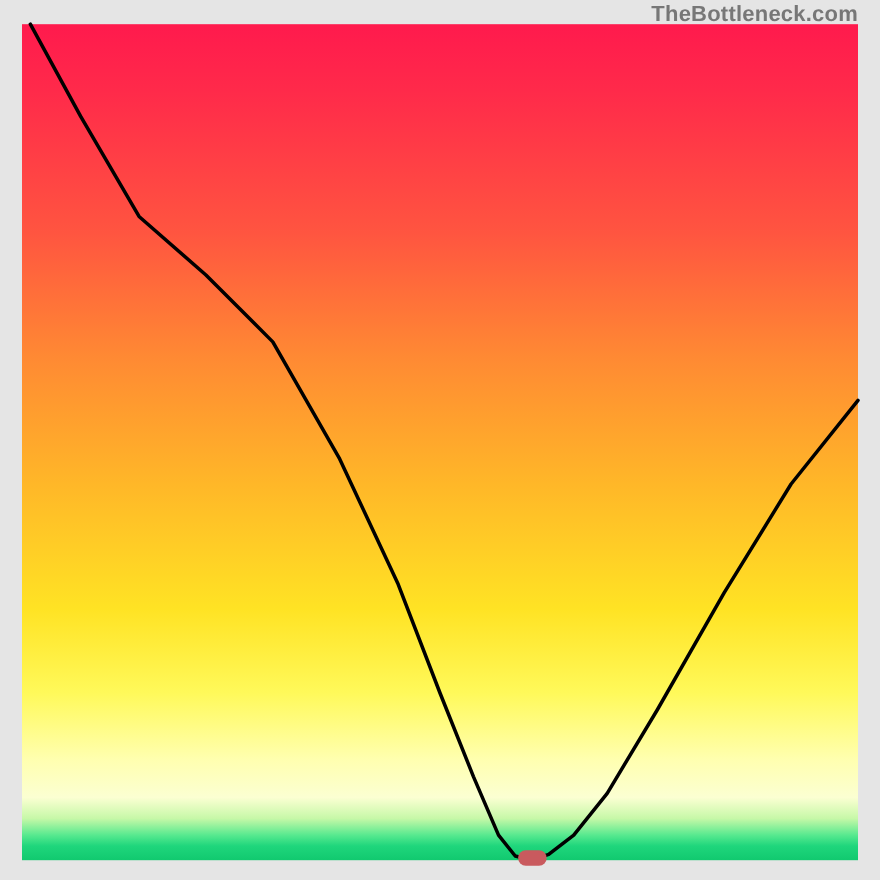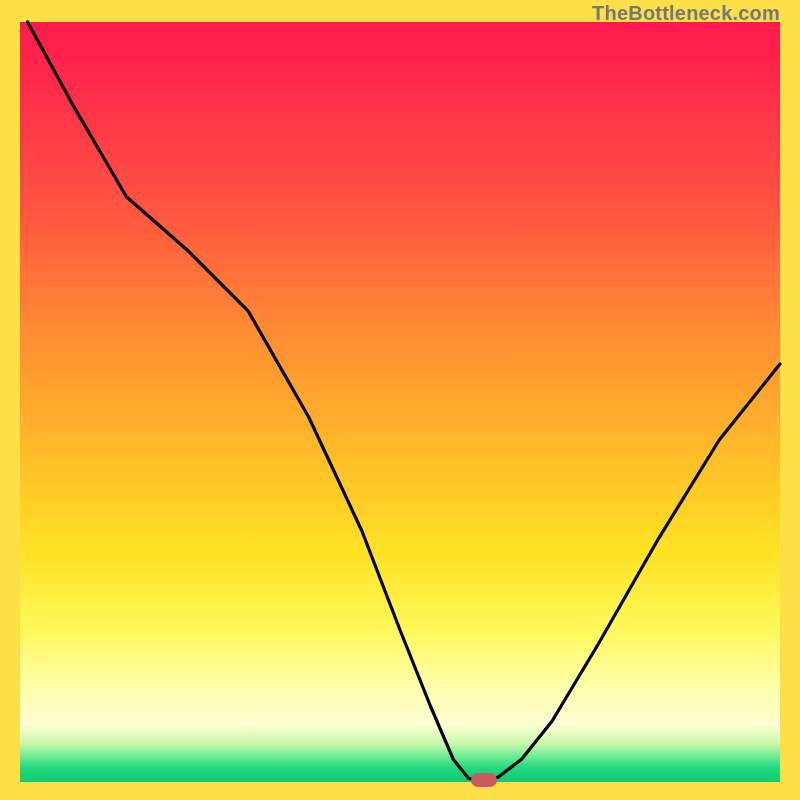--- a/index.html
+++ b/index.html
@@ -7,21 +7,21 @@
     padding: 0;
     width: 800px;
     height: 800px;
     background: #000;
     overflow: hidden;
   }
   .frame {
     position: relative;
     width: 800px;
     height: 800px;
-    background: #fde047;
+    background: #e5e5e5;
   }
   
   .plot {
     position: absolute;
     left: 20px;
     top: 22px;
     width: 760px;   
     height: 760px;  
     
     background: linear-gradient(

